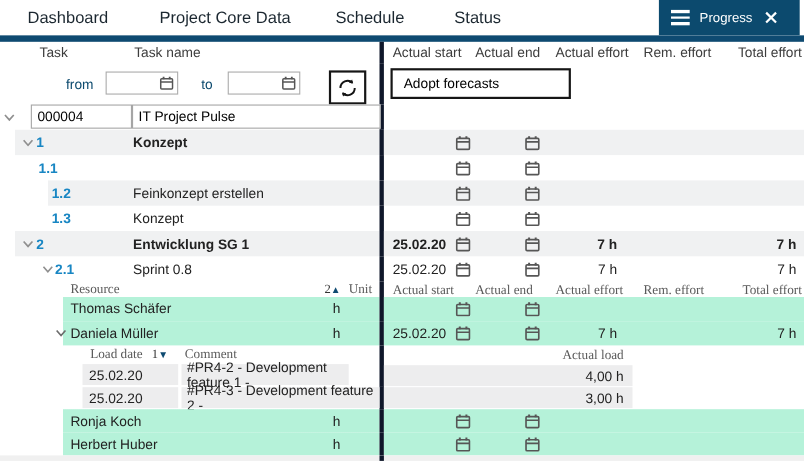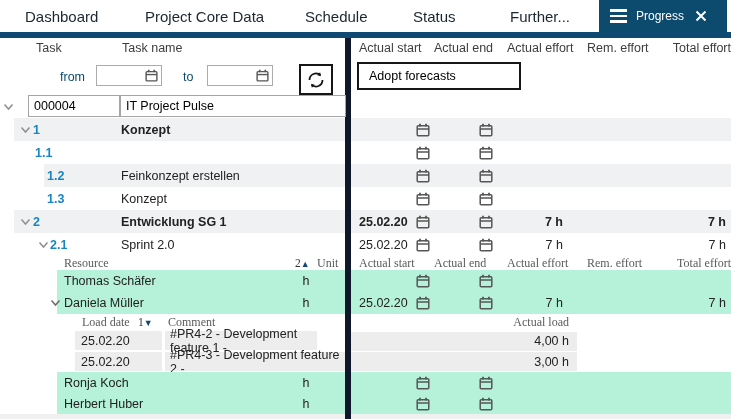--- a/index.html
+++ b/index.html
@@ -12,21 +12,21 @@
        font-size:15px;color:#1b2730;cursor:pointer;white-space:nowrap;}
   .tab-active{position:absolute;left:599px;top:0;width:128px;height:32px;background:#0c4a6e;
        color:#fff;display:flex;align-items:center;box-sizing:border-box;padding-left:11px;font-size:12px;}
   .hamburger{width:17px;display:flex;flex-direction:column;gap:3px;margin-right:9px;}
   .hamburger span{display:block;height:2.4px;background:#fff;}
   .tab-close{margin-left:11px;display:flex;align-items:center;}
   .navy-strip{height:6px;background:#0e4a71;}
 
   
   .row{display:flex;position:relative;}
-  .l{position:relative;width:345px;flex:none;height:100%;border-right:6px solid #0f172a;box-sizing:content-box;}
+  .l{position:relative;width:345px;flex:none;height:100%;border-right:4px solid #0f172a;box-sizing:content-box;}
   .r{position:relative;flex:1;height:100%;display:flex;align-items:center;box-sizing:border-box;}
   .h20{height:20px}.h37{height:37px}.h23{height:23px}.h14{height:14px}
   .h22{height:22px}.h16{height:16px}.h21{height:21px}.h5{height:5px}
 
   .abs{position:absolute;top:50%;transform:translateY(-50%);white-space:nowrap;}
   .b{font-weight:bold;}
   .num{color:#1886c3;font-weight:bold;}
   .hdrtxt{color:#3d3d3d;}
   .subtxt{color:#5a5a5a;font-size:12px;font-family:Liberation Serif, serif;}
 
@@ -91,23 +91,20 @@
       </div>
     <div class="tab" style="left:145px">
         <span>Project Core Data</span>
       </div>
     <div class="tab" style="left:305px">
         <span>Schedule</span>
       </div>
     <div class="tab" style="left:413px">
         <span>Status</span>
       </div>
-    <div class="tab" style="left:510px">
-        <span>Further...</span>
-      </div>
     <div class="tab-active">
       <span class="hamburger">
           <span></span>
           <span></span>
           <span></span>
         </span>
       <span>Progress</span>
       <span class="tab-close">
         <svg width="12" height="12" viewBox="0 0 12 12">
             <path d="M1.5 1.5 L10.5 10.5 M10.5 1.5 L1.5 10.5" stroke="#fff" stroke-width="2"></path>
@@ -349,21 +346,21 @@
   </div>
 
   <div class="row h23">
     <div class="l">
       <span class="abs" style="left:38px">
         <svg width="11" height="7" viewBox="0 0 11 7">
             <path d="M1.5 1 L5.5 5.5 L9.5 1" stroke="#8f8f8f" stroke-width="1.5" fill="none"></path>
           </svg>
       </span>
       <span class="abs num" style="left:50px">2.1</span>
-      <span class="abs" style="left:121px">Sprint 2.0</span>
+      <span class="abs" style="left:121px">Sprint 0.8</span>
     </div>
     <div class="r">
       <span class="c-as">
           <span class="date">25.02.20</span>
           <span>
             <svg width="14" height="14" viewBox="0 0 14 14">
               <rect x="1.2" y="2.8" width="11.6" height="10" rx="1" fill="none" stroke="#565656" stroke-width="1.5"></rect>
               <line x1="1.2" y1="6" x2="12.8" y2="6" stroke="#565656" stroke-width="1.5"></line>
               <line x1="4" y1="0.8" x2="4" y2="3.4" stroke="#565656" stroke-width="1.8"></line>
               <line x1="10" y1="0.8" x2="10" y2="3.4" stroke="#565656" stroke-width="1.8"></line>
@@ -478,21 +475,21 @@
     <div class="r subtxt">
       <span class="ld-load" style="background:transparent">Actual load</span>
     </div>
   </div>
 
   <div class="row h21">
     <div class="l">
       <span class="ldcell" style="left:75px;width:87px;padding-left:6px">25.02.20</span>
       <span class="ldcell" style="left:165px;width:152px;padding-left:5px">#PR4-2 - Development feature 1 -</span>
     </div>
-    <div class="r" style="align-items:center;padding-top:1px">
+    <div class="r" style="align-items:flex-end;padding-top:1px">
       <span class="ld-load">4,00 h</span>
     </div>
   </div>
 
   <div class="row h21">
     <div class="l">
       <span class="ldcell" style="left:75px;width:87px;padding-left:6px">25.02.20</span>
       <span class="ldcell" style="left:165px;width:180px;padding-left:5px">#PR4-3 - Development feature 2 -</span>
     </div>
     <div class="r" style="align-items:flex-start;padding-top:1px">

